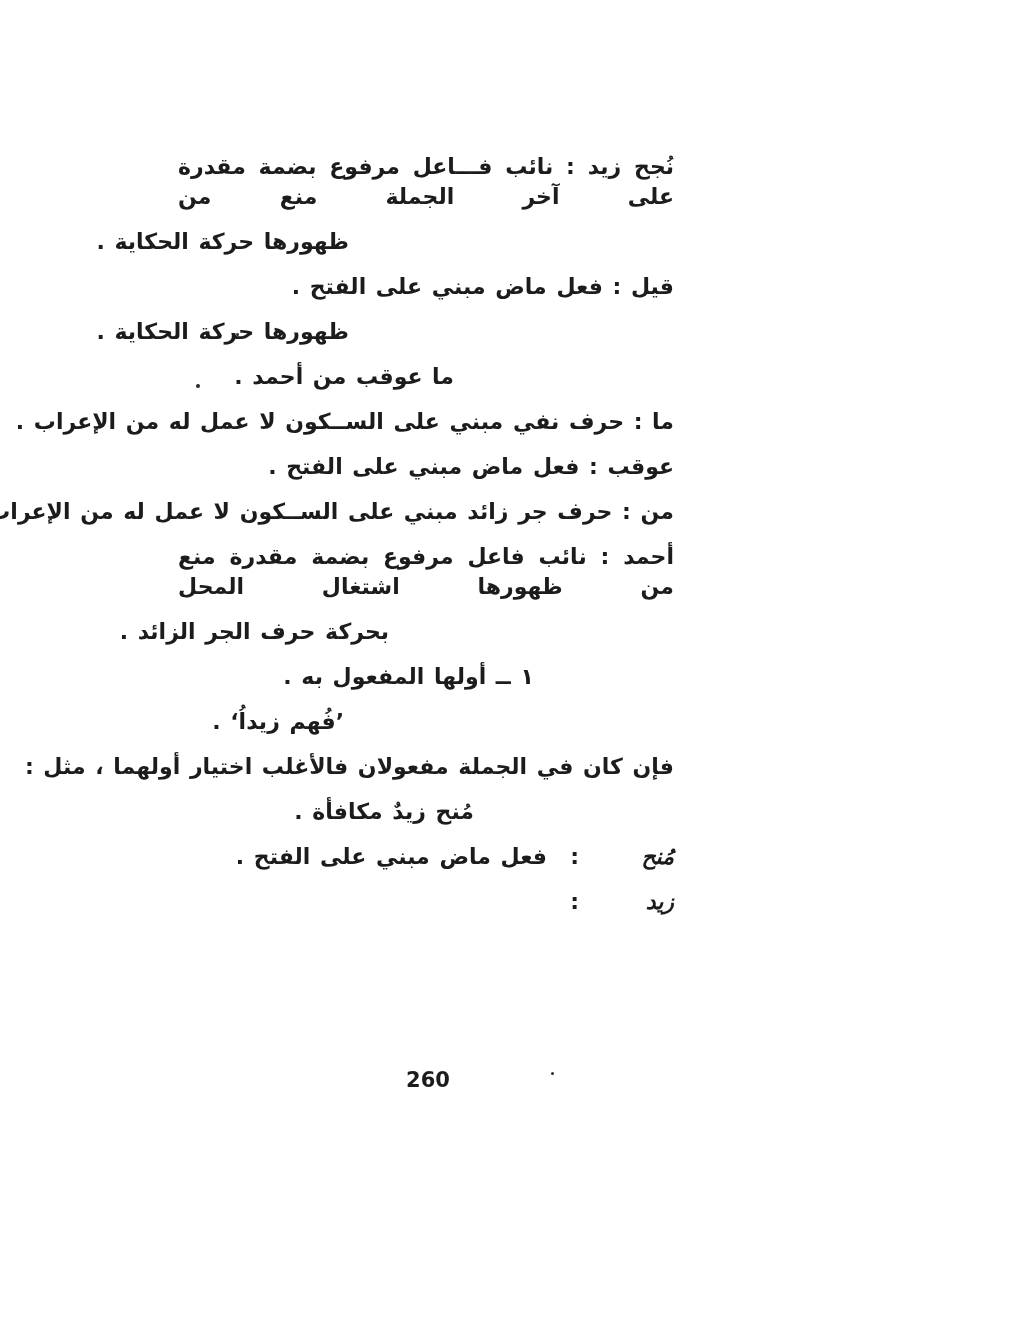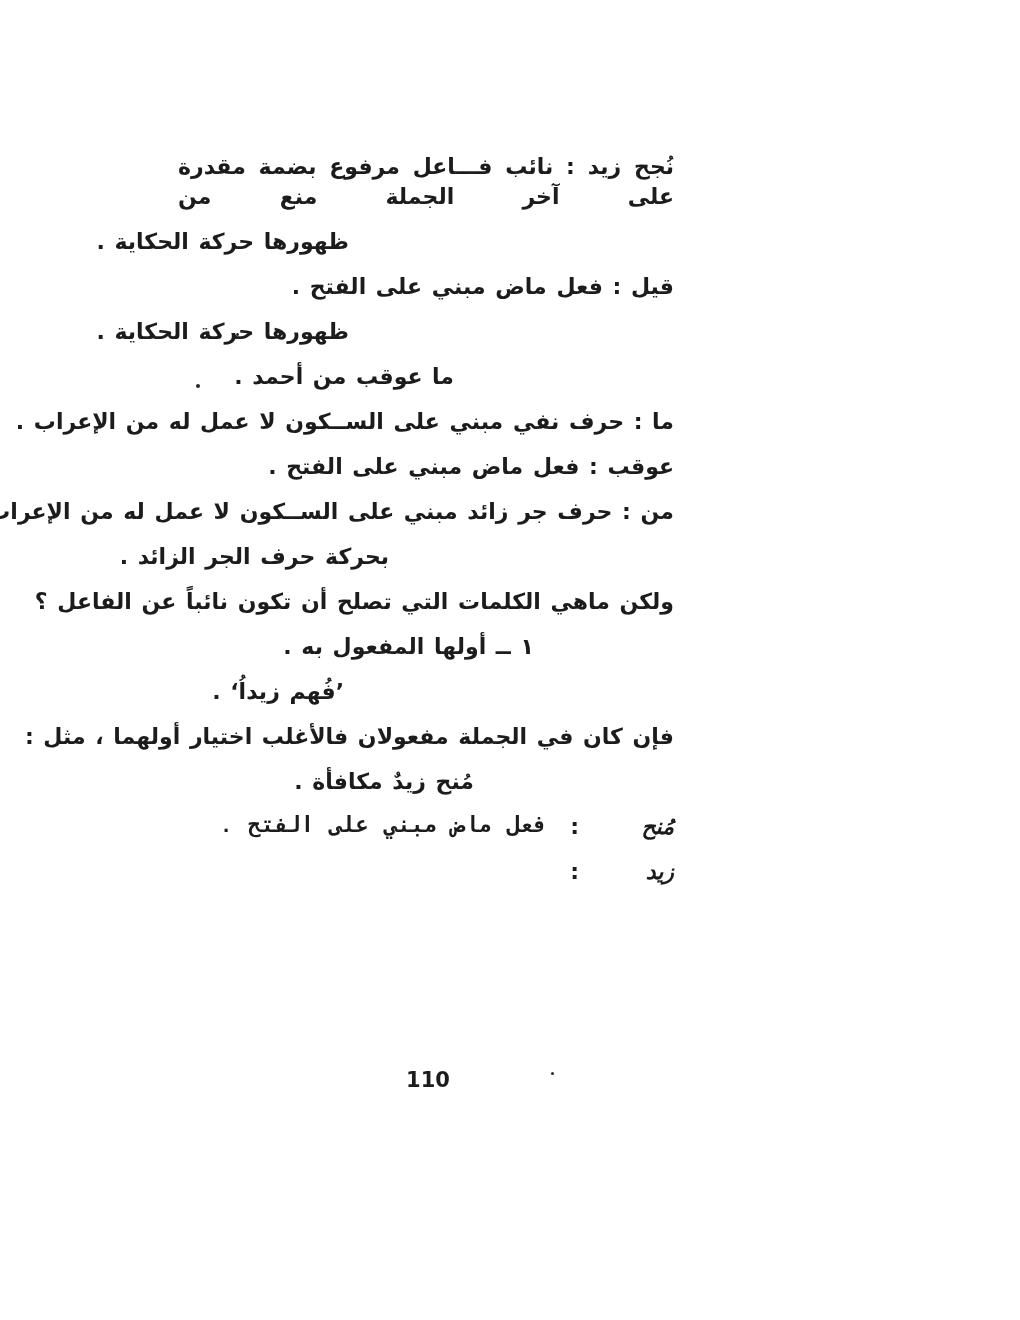--- a/index.html
+++ b/index.html
@@ -44,21 +44,21 @@
   .cont2 { padding-right: 285px; }
   .ex240 { padding-right: 240px; }
   .ex220 { padding-right: 220px; }
   .ex330 { padding-right: 330px; }
   .ex200 { padding-right: 200px; }
   .num   { padding-right: 140px; }
   .gapx  { margin-top: 10px; }
   .term-row { display: flex; }
   .term-word  { flex: none; width: 95px; font-style: italic; }
   .term-colon { flex: none; width: 32px; }
-  .term-desc  { flex: none; font-family: Liberation Mono, monospace; }
+  .term-desc  { flex: none; }
   .page-number {
     position: absolute;
     top: 1068px;
     left: 0;
     right: 0;
     text-align: center;
     direction: rtl;
     font-family: "DejaVu Sans", sans-serif;
     font-weight: bold;
     font-size: 21px;
@@ -79,33 +79,33 @@
 <div class="page">
   <div class="content" id="content">
       <div class="line just">نُجح زيد : نائب فـــاعل مرفوع بضمة مقدرة على آخر الجملة منع من</div>
       <div class="line cont">ظهورها حركة الحكاية .</div>
       <div class="line flush">قيل : فعل ماض مبني على الفتح .</div>
       <div class="line cont">ظهورها حركة الحكاية .</div>
       <div class="line ex220">ما عوقب من أحمد .</div>
       <div class="line flush">ما : حرف نفي مبني على الســكون لا عمل له من الإعراب .</div>
       <div class="line flush">عوقب : فعل ماض مبني على الفتح .</div>
       <div class="line flush">من : حرف جر زائد مبني على الســكون لا عمل له من الإعراب .</div>
+      <div class="line just">أحمد : نائب فاعل مرفوع بضمة مقدرة منع من ظهورها اشتغال المحل</div>
       <div class="line cont2">بحركة حرف الجر الزائد .</div>
-      <div class="line flush">ولكن ماهي الكلمات التي تصلح أن تكون نائباً عن الفاعل ؟</div>
       <div class="line num gapx">١ ــ أولها المفعول به .</div>
       <div class="line ex330">’فُهم زيداُ‘ .</div>
       <div class="line flush gapx">فإن كان في الجملة مفعولان فالأغلب اختيار أولهما ، مثل :</div>
       <div class="line ex200">مُنح زيدٌ مكافأة .</div>
       <div class="line gapx term-row">
         <span class="term-word">مُنح</span>
         <span class="term-colon">:</span>
         <span class="term-desc">فعل ماض مبني على الفتح .</span>
       </div>
       <div class="line gapx term-row">
         <span class="term-word">زيد</span>
         <span class="term-colon">:</span>
       </div>
     </div>
-  <div class="page-number">110</div>
+  <div class="page-number">260</div>
   <div class="speck s1"></div>
   <div class="speck s2"></div>
   <div class="speck s3"></div>
 </div>
 
 </body></html>

